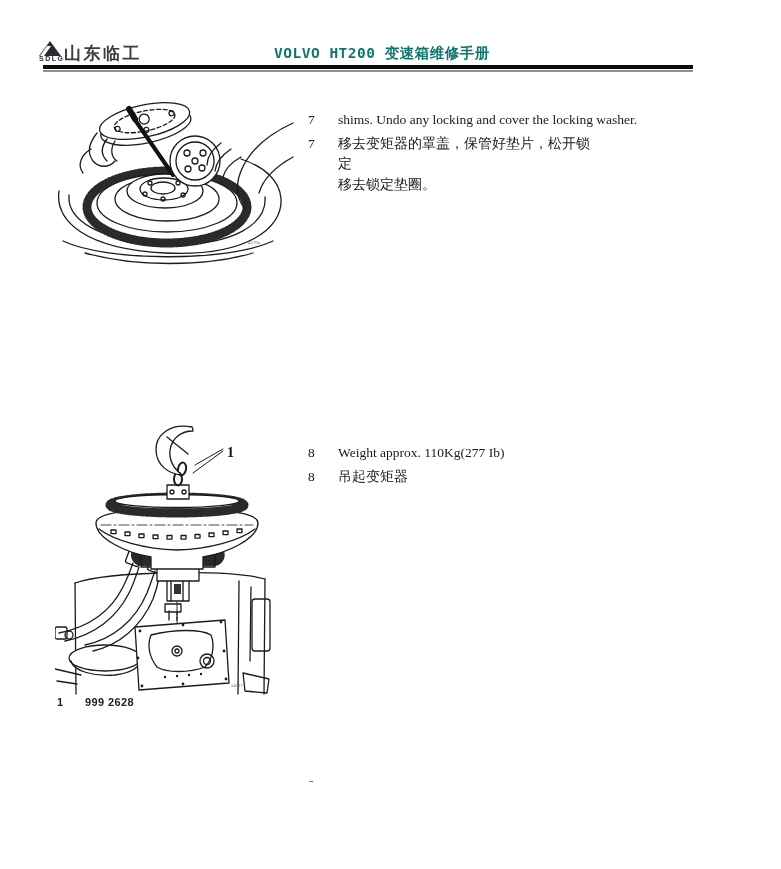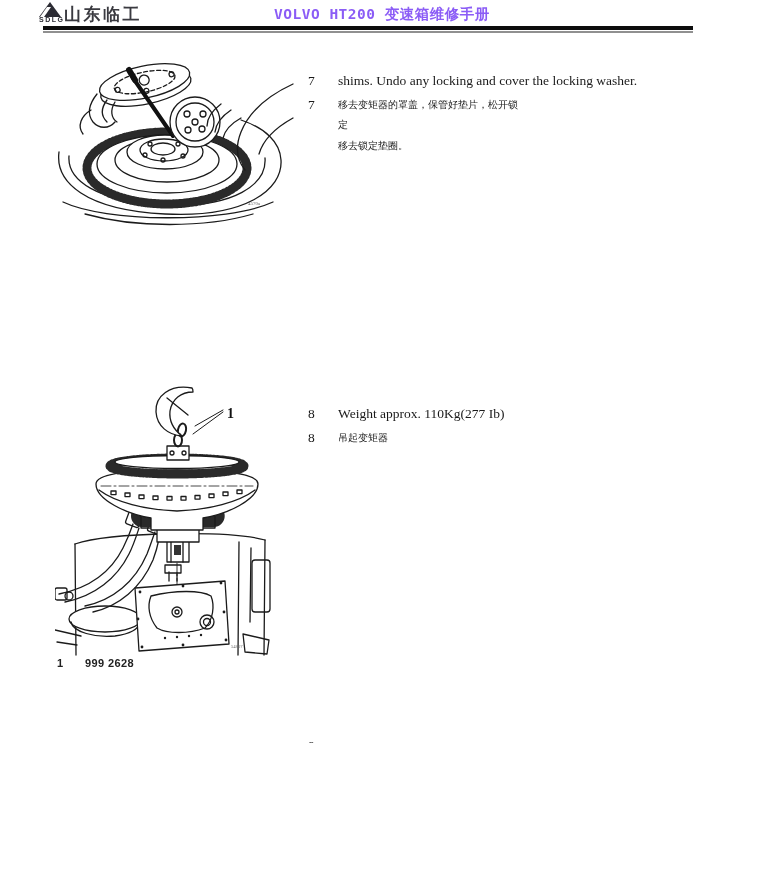--- a/index.html
+++ b/index.html
@@ -1,35 +1,35 @@
 <!DOCTYPE html>
 <html><head>
 <meta charset="utf-8">
 <style>
   html,body{margin:0;padding:0;background:#ffffff;}
   .page{
     position:relative;width:781px;height:743px;background:#fff;overflow:hidden;
-    font-family:"Liberation Serif", serif;color:#1a1a1a;
+    font-family:"Liberation Serif", serif;color:#1a1a1a;margin-top:39px;
   }
   
   .logo-icon{position:absolute;left:38px;top:2px;}
   .logo-sub{position:absolute;left:39px;top:16px;font-family:"Liberation Sans",sans-serif;
     font-size:7px;font-weight:bold;letter-spacing:1.5px;color:#2b2b33;}
   .brand{position:absolute;left:64px;top:3px;font-family:"Liberation Sans",sans-serif;
     font-size:17px;font-weight:bold;letter-spacing:2.5px;color:#3a3a40;}
   .doc-title{position:absolute;left:274px;top:5px;font-family:"DejaVu Sans Mono",monospace;
-    font-size:14.5px;font-weight:bold;letter-spacing:0.5px;color:#8b5cf6;}
+    font-size:14.5px;font-weight:bold;letter-spacing:0.5px;color:#0f766e;}
   .rule-black{position:absolute;left:43px;top:26px;width:650px;height:4px;background:#0d0d0d;}
   .rule-gray{position:absolute;left:43px;top:31px;width:650px;height:2px;background:#909090;}
   
   .step{position:absolute;left:308px;width:410px;}
   .row{display:flex;}
   .num{width:30px;flex:0 0 30px;font-size:13.5px;line-height:20.5px;}
   .en{font-size:13.5px;line-height:20.5px;}
-  .zh{font-size:10px;line-height:20.5px;}
+  .zh{font-size:14px;line-height:20.5px;}
   .zh-block{margin-top:3px;}
   
   .fig{position:absolute;}
   .fig svg{display:block;}
   .fig-caption{position:absolute;left:57px;top:657px;display:flex;
     font-family:"Liberation Sans",sans-serif;font-size:11px;font-weight:bold;
     letter-spacing:0.4px;color:#222;}
   .fig-caption .cap-num{width:28px;}
   text{font-family:"Liberation Serif",serif;}
 </style>

